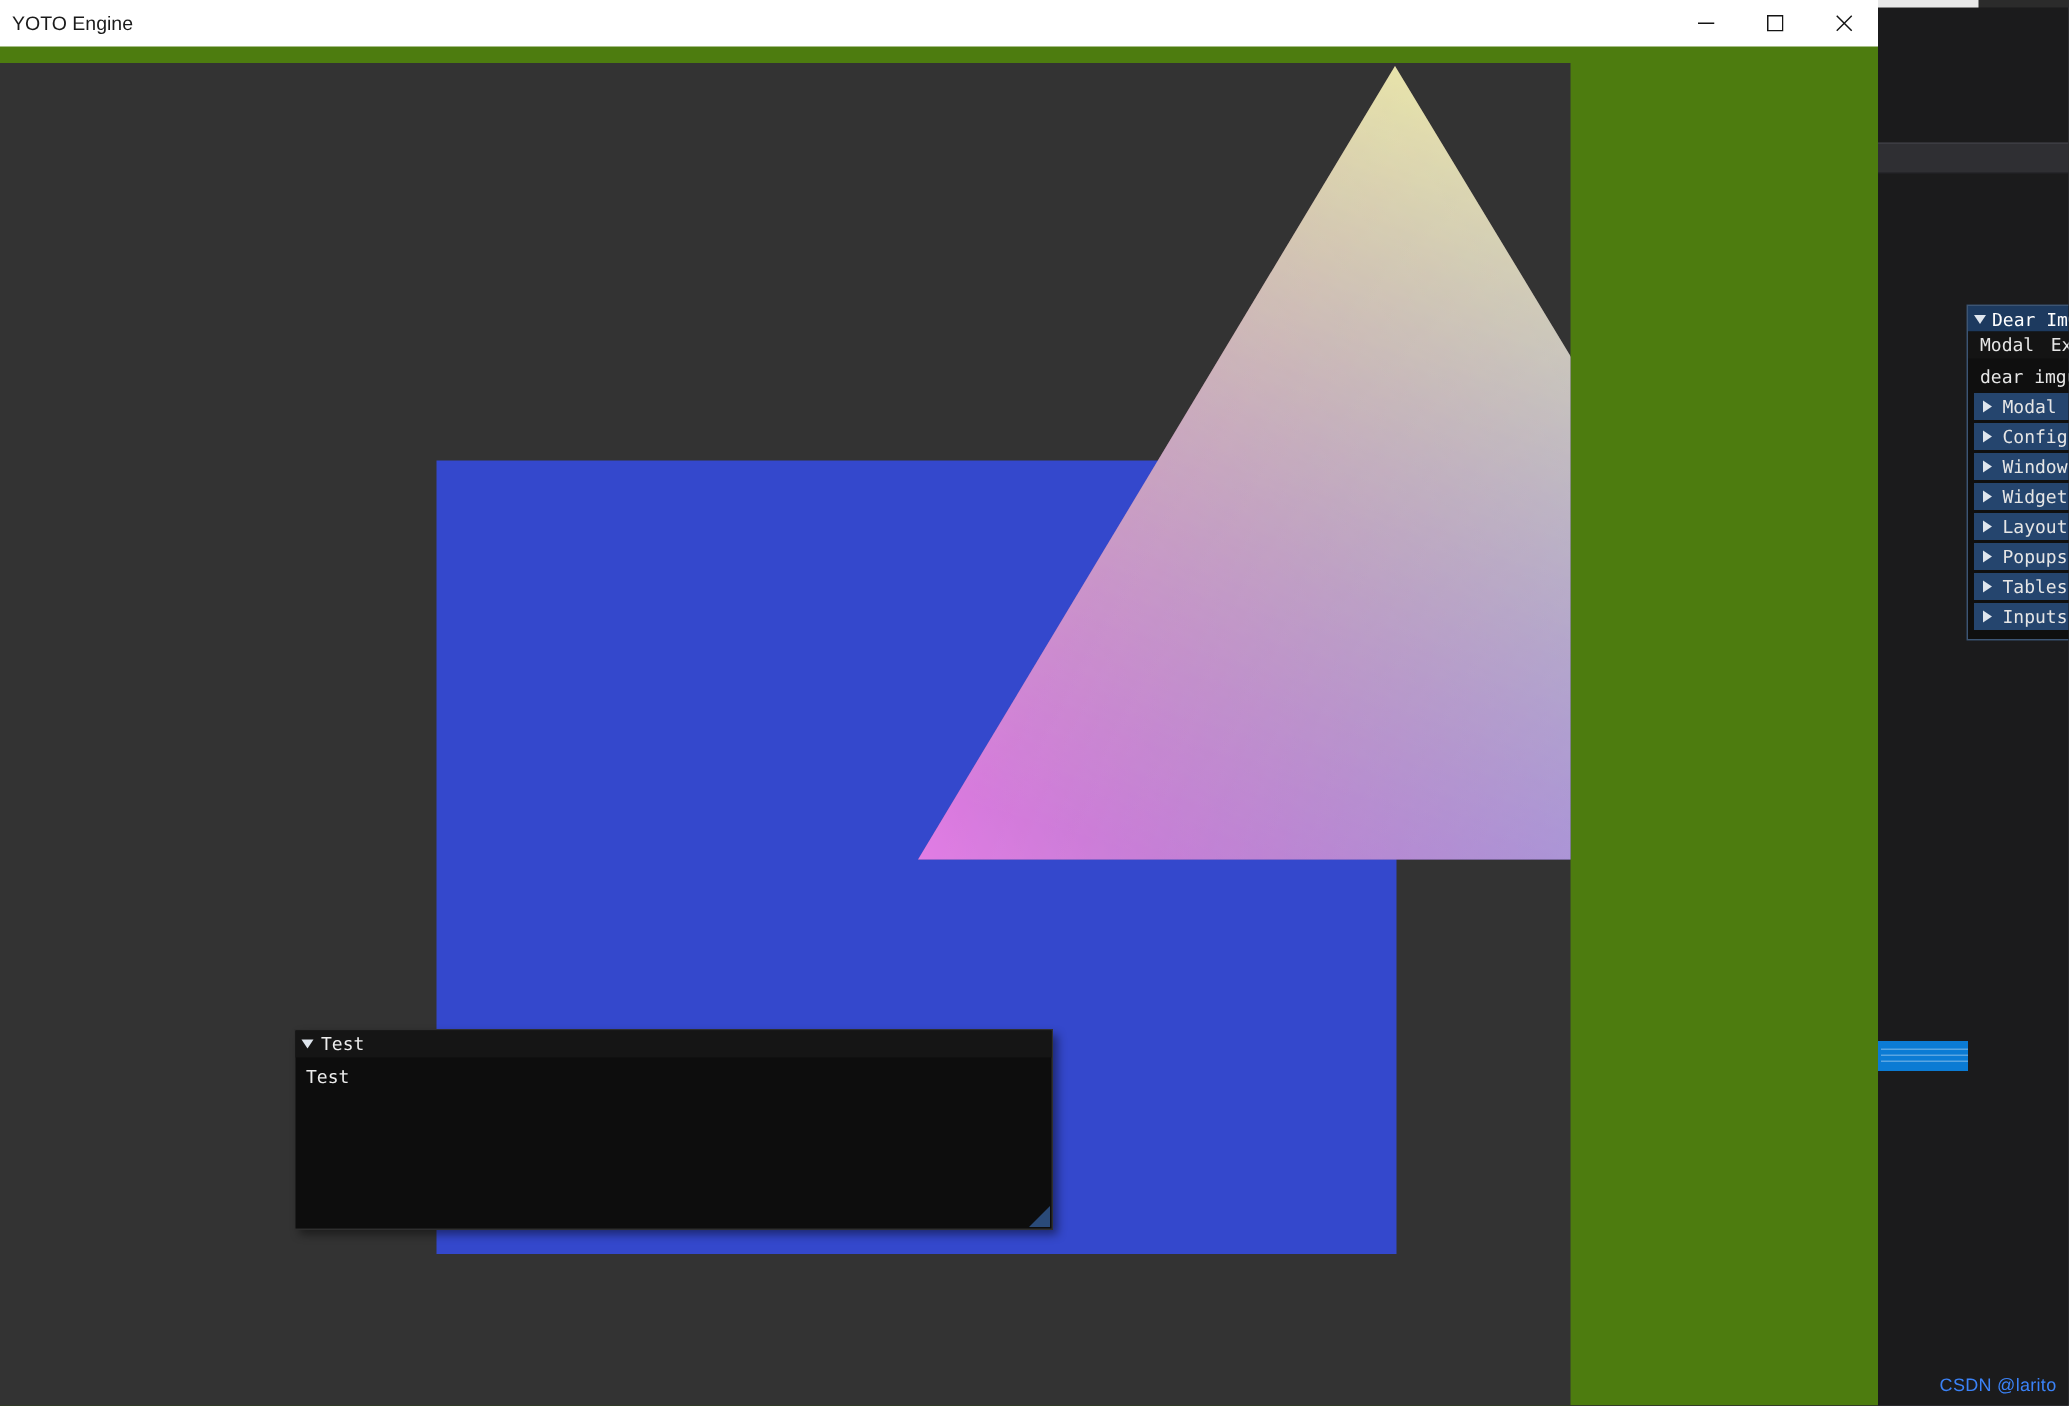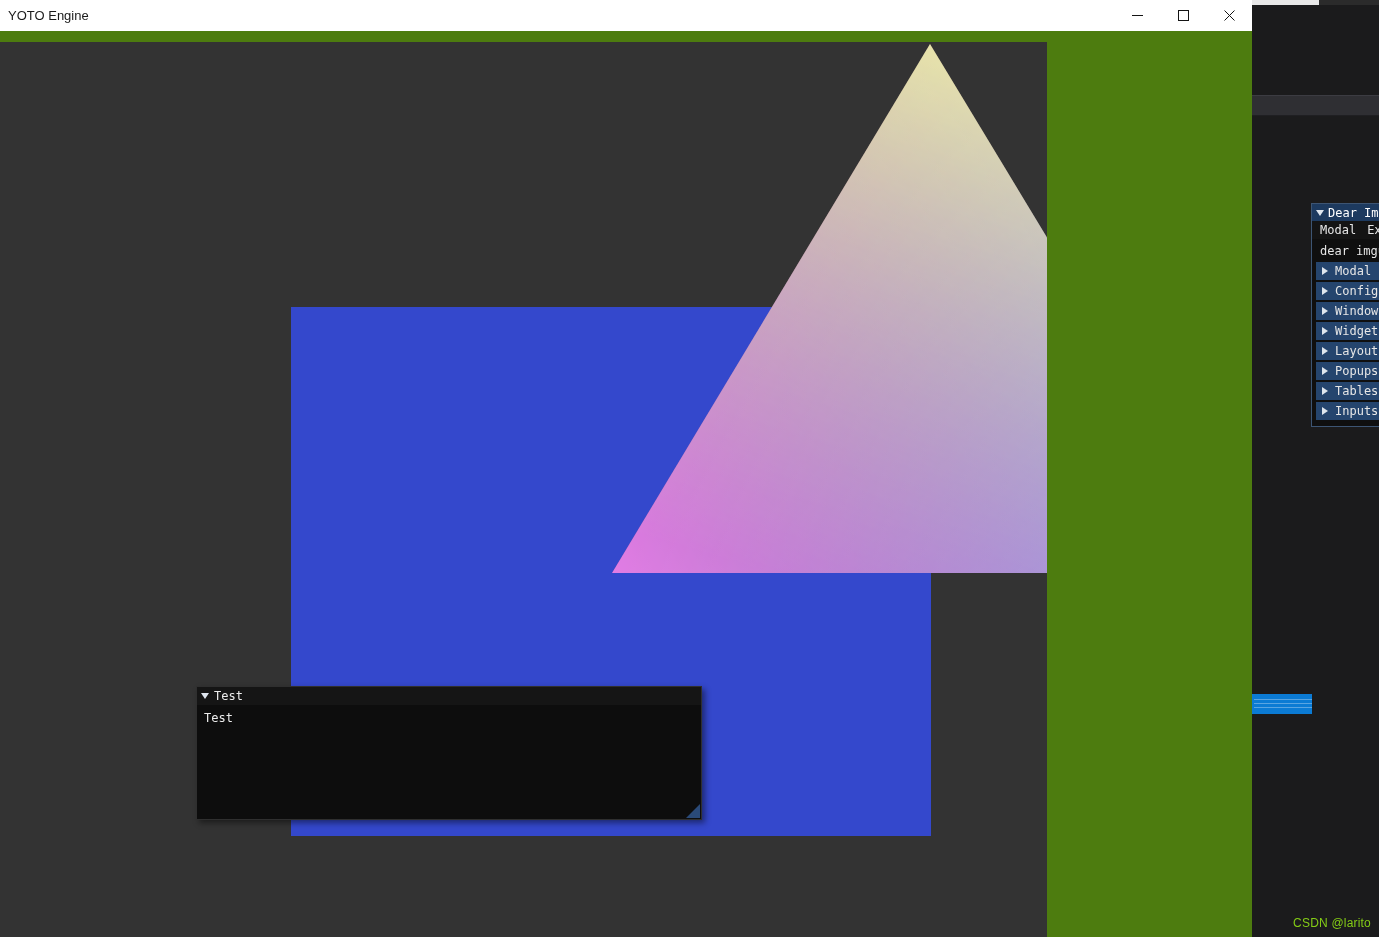--- a/index.html
+++ b/index.html
@@ -129,21 +129,21 @@
     font-size: 12px;
   }
   .test-body { padding: 6px 7px; font-size: 12px; }
   .resize-grip {
     position: absolute; right: 1px; bottom: 1px; width: 14px; height: 14px;
   }
 
   
   .watermark {
     position: absolute; right: 8px; bottom: 7px;
-    font-size: 12px; color: #84cc16;
+    font-size: 12px; color: #3b82f6;
     font-family: "Liberation Sans", sans-serif;
     letter-spacing: 0.2px;
   }
 </style>
 </head>
 <body>
 
 <div id="screen">
 
   <div class="bg-ide">

